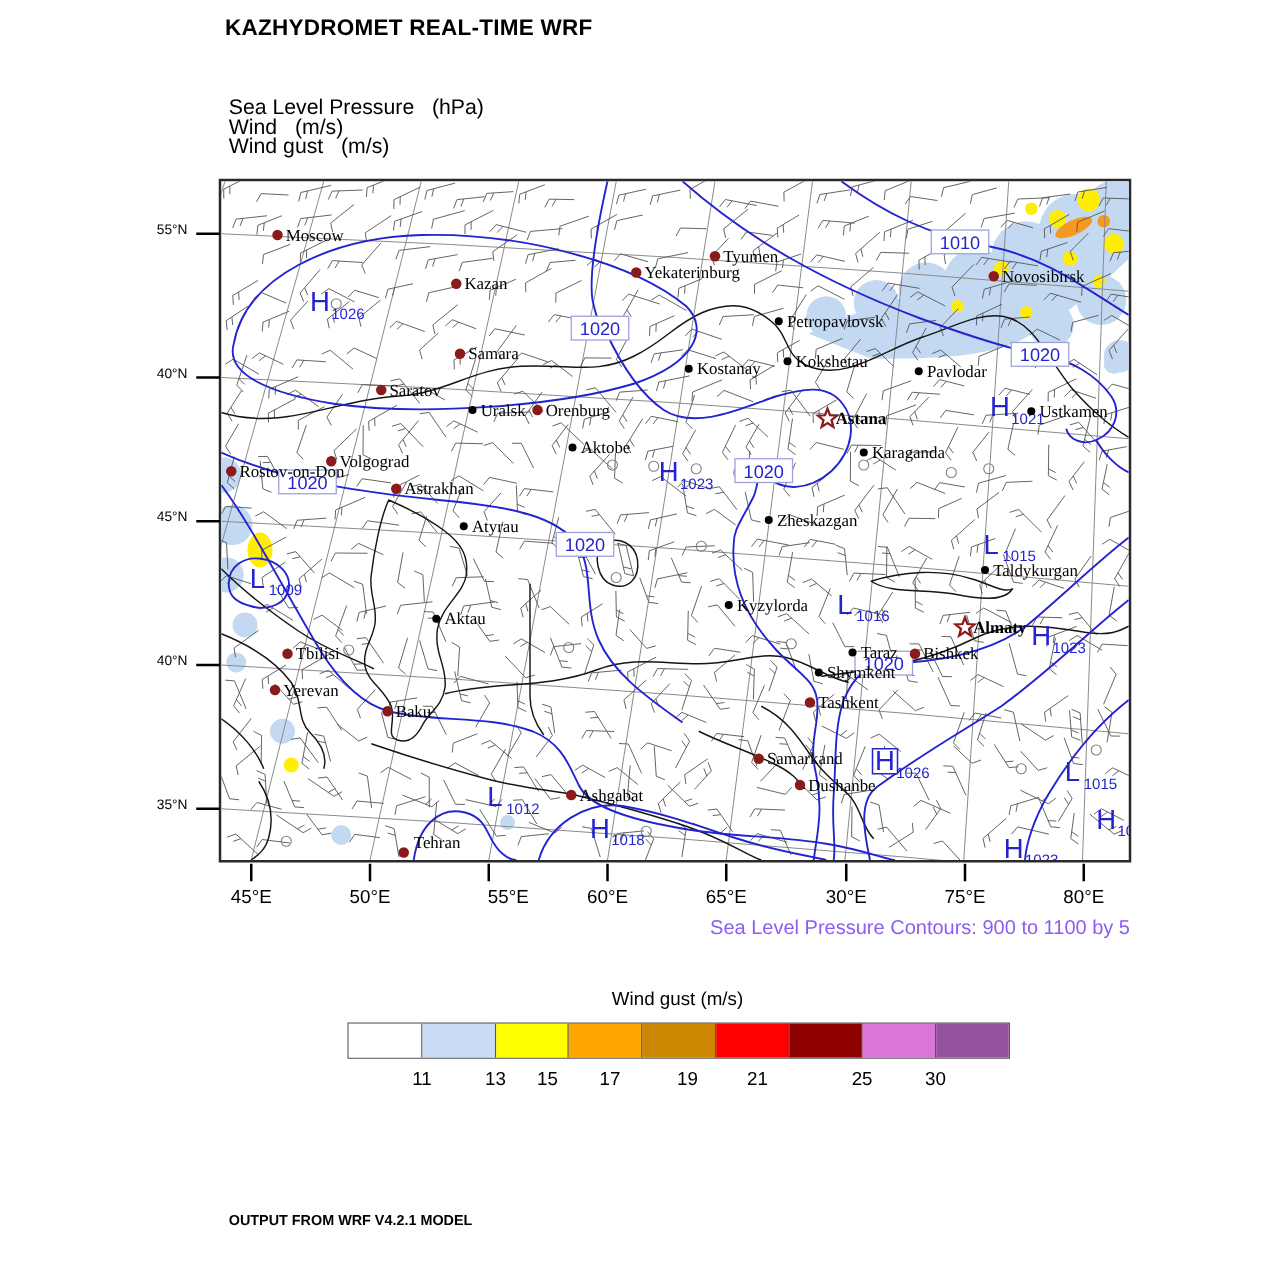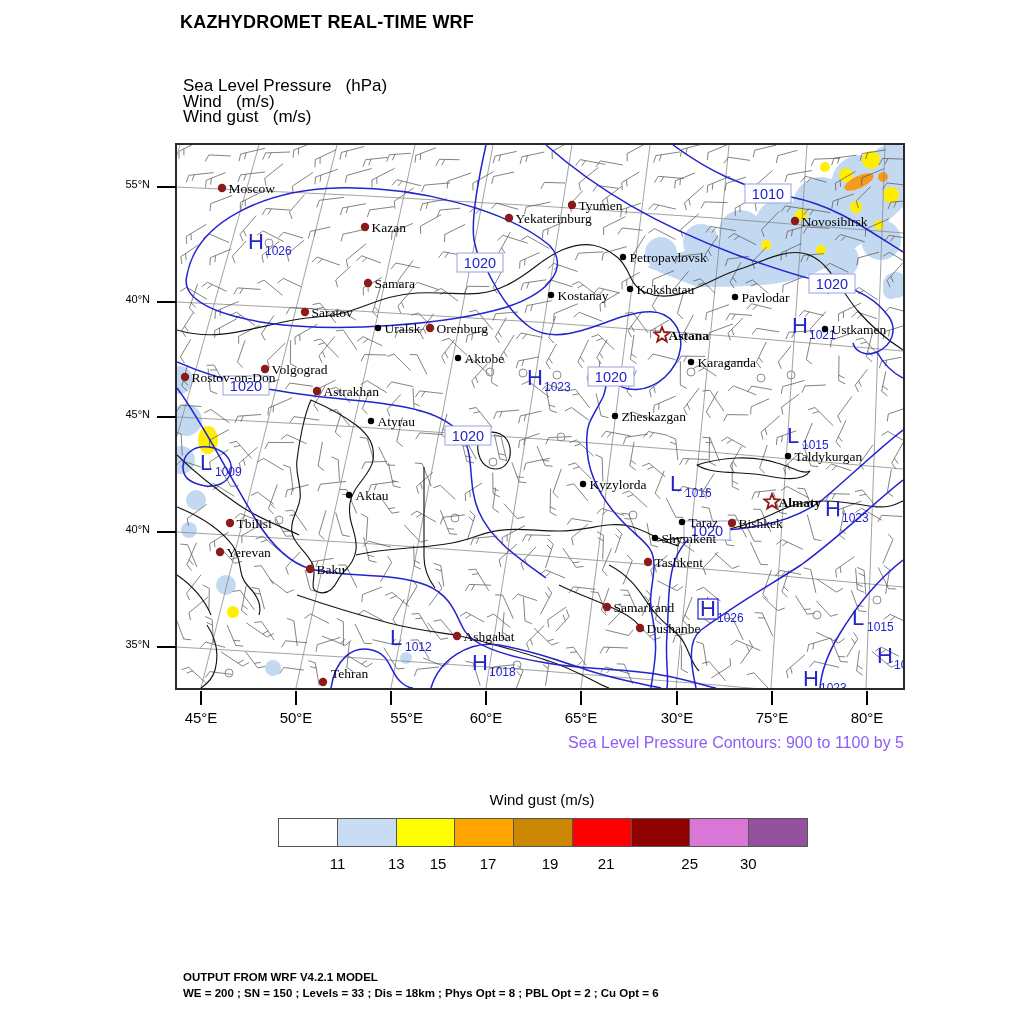--- a/index.html
+++ b/index.html
@@ -430,15 +430,14 @@
       <span class="cb-tick" style="left: 438px;">15</span>
       <span class="cb-tick" style="left: 488px;">17</span>
       <span class="cb-tick" style="left: 550px;">19</span>
       <span class="cb-tick" style="left: 606px;">21</span>
       <span class="cb-tick" style="left: 689.667px;">25</span>
       <span class="cb-tick" style="left: 748.333px;">30</span>
     </div>
 
   <div class="footer">
     <div>OUTPUT FROM WRF V4.2.1 MODEL</div>
-    <div>WE = 200 ; SN = 150 ; Levels = 33 ; Dis = 18km ; Phys Opt = 8 ; PBL Opt = 2 ; Cu Opt = 6</div>
   </div>
 </div>
 
 </body></html>

